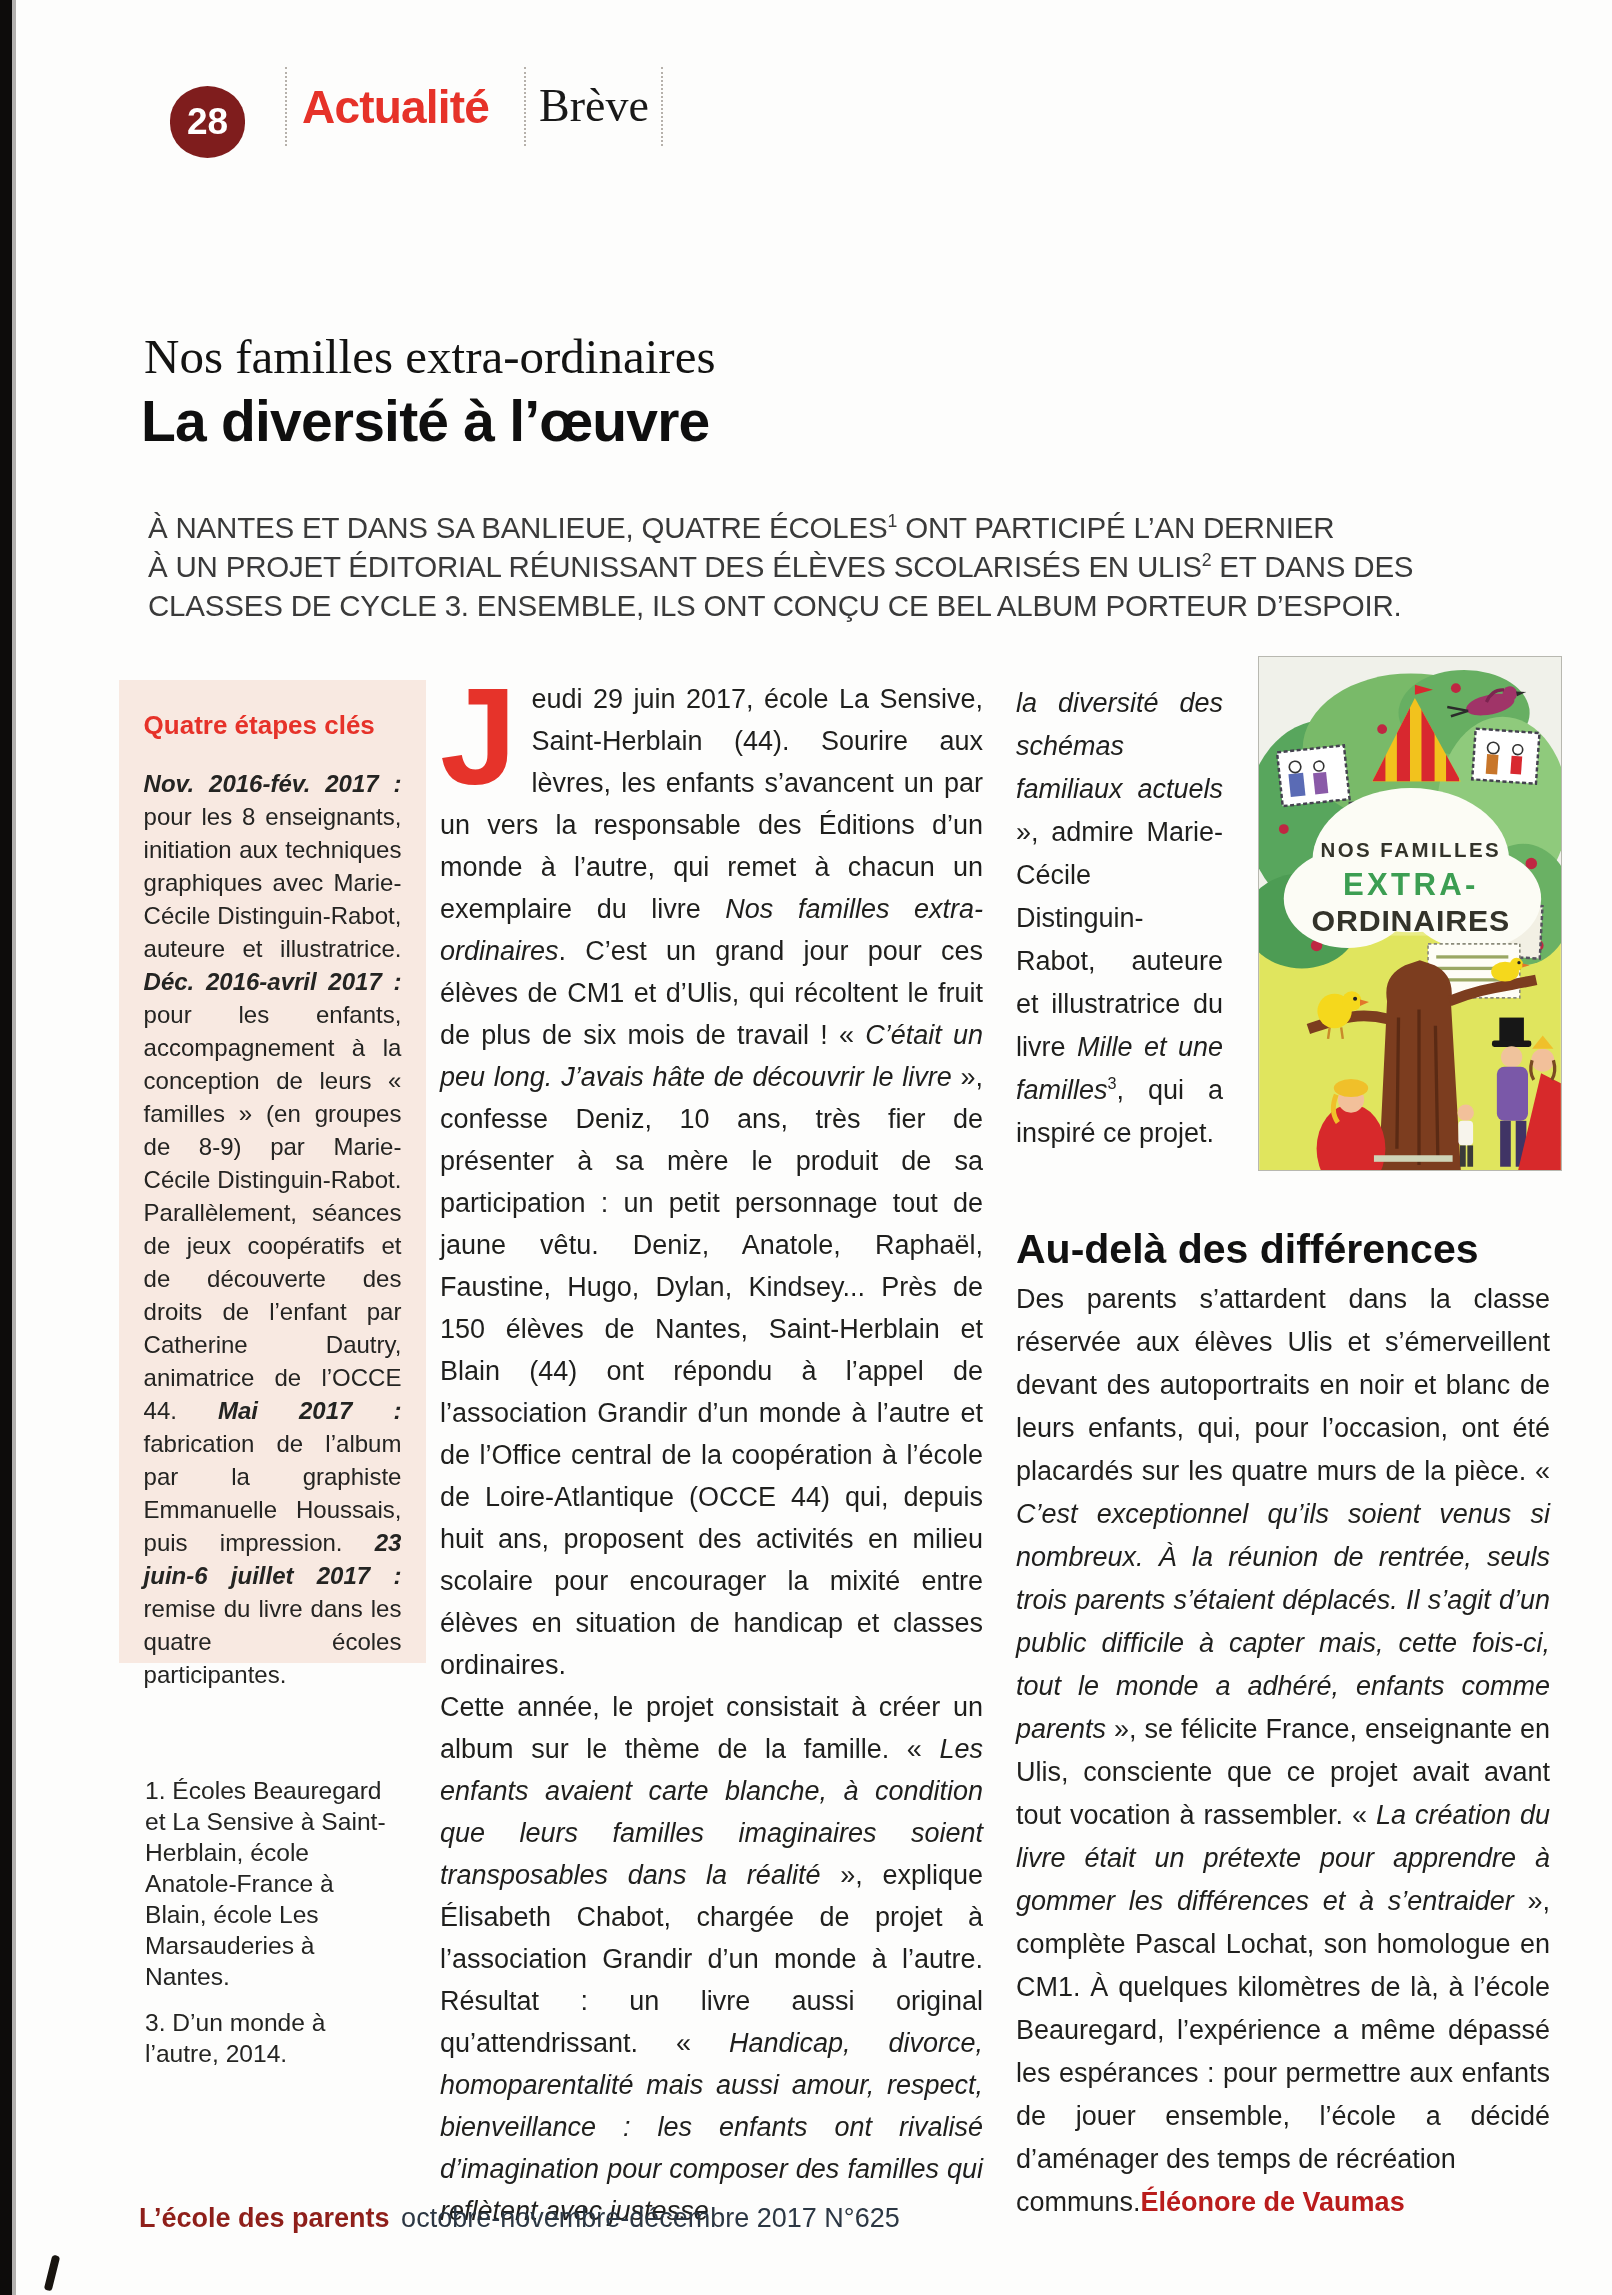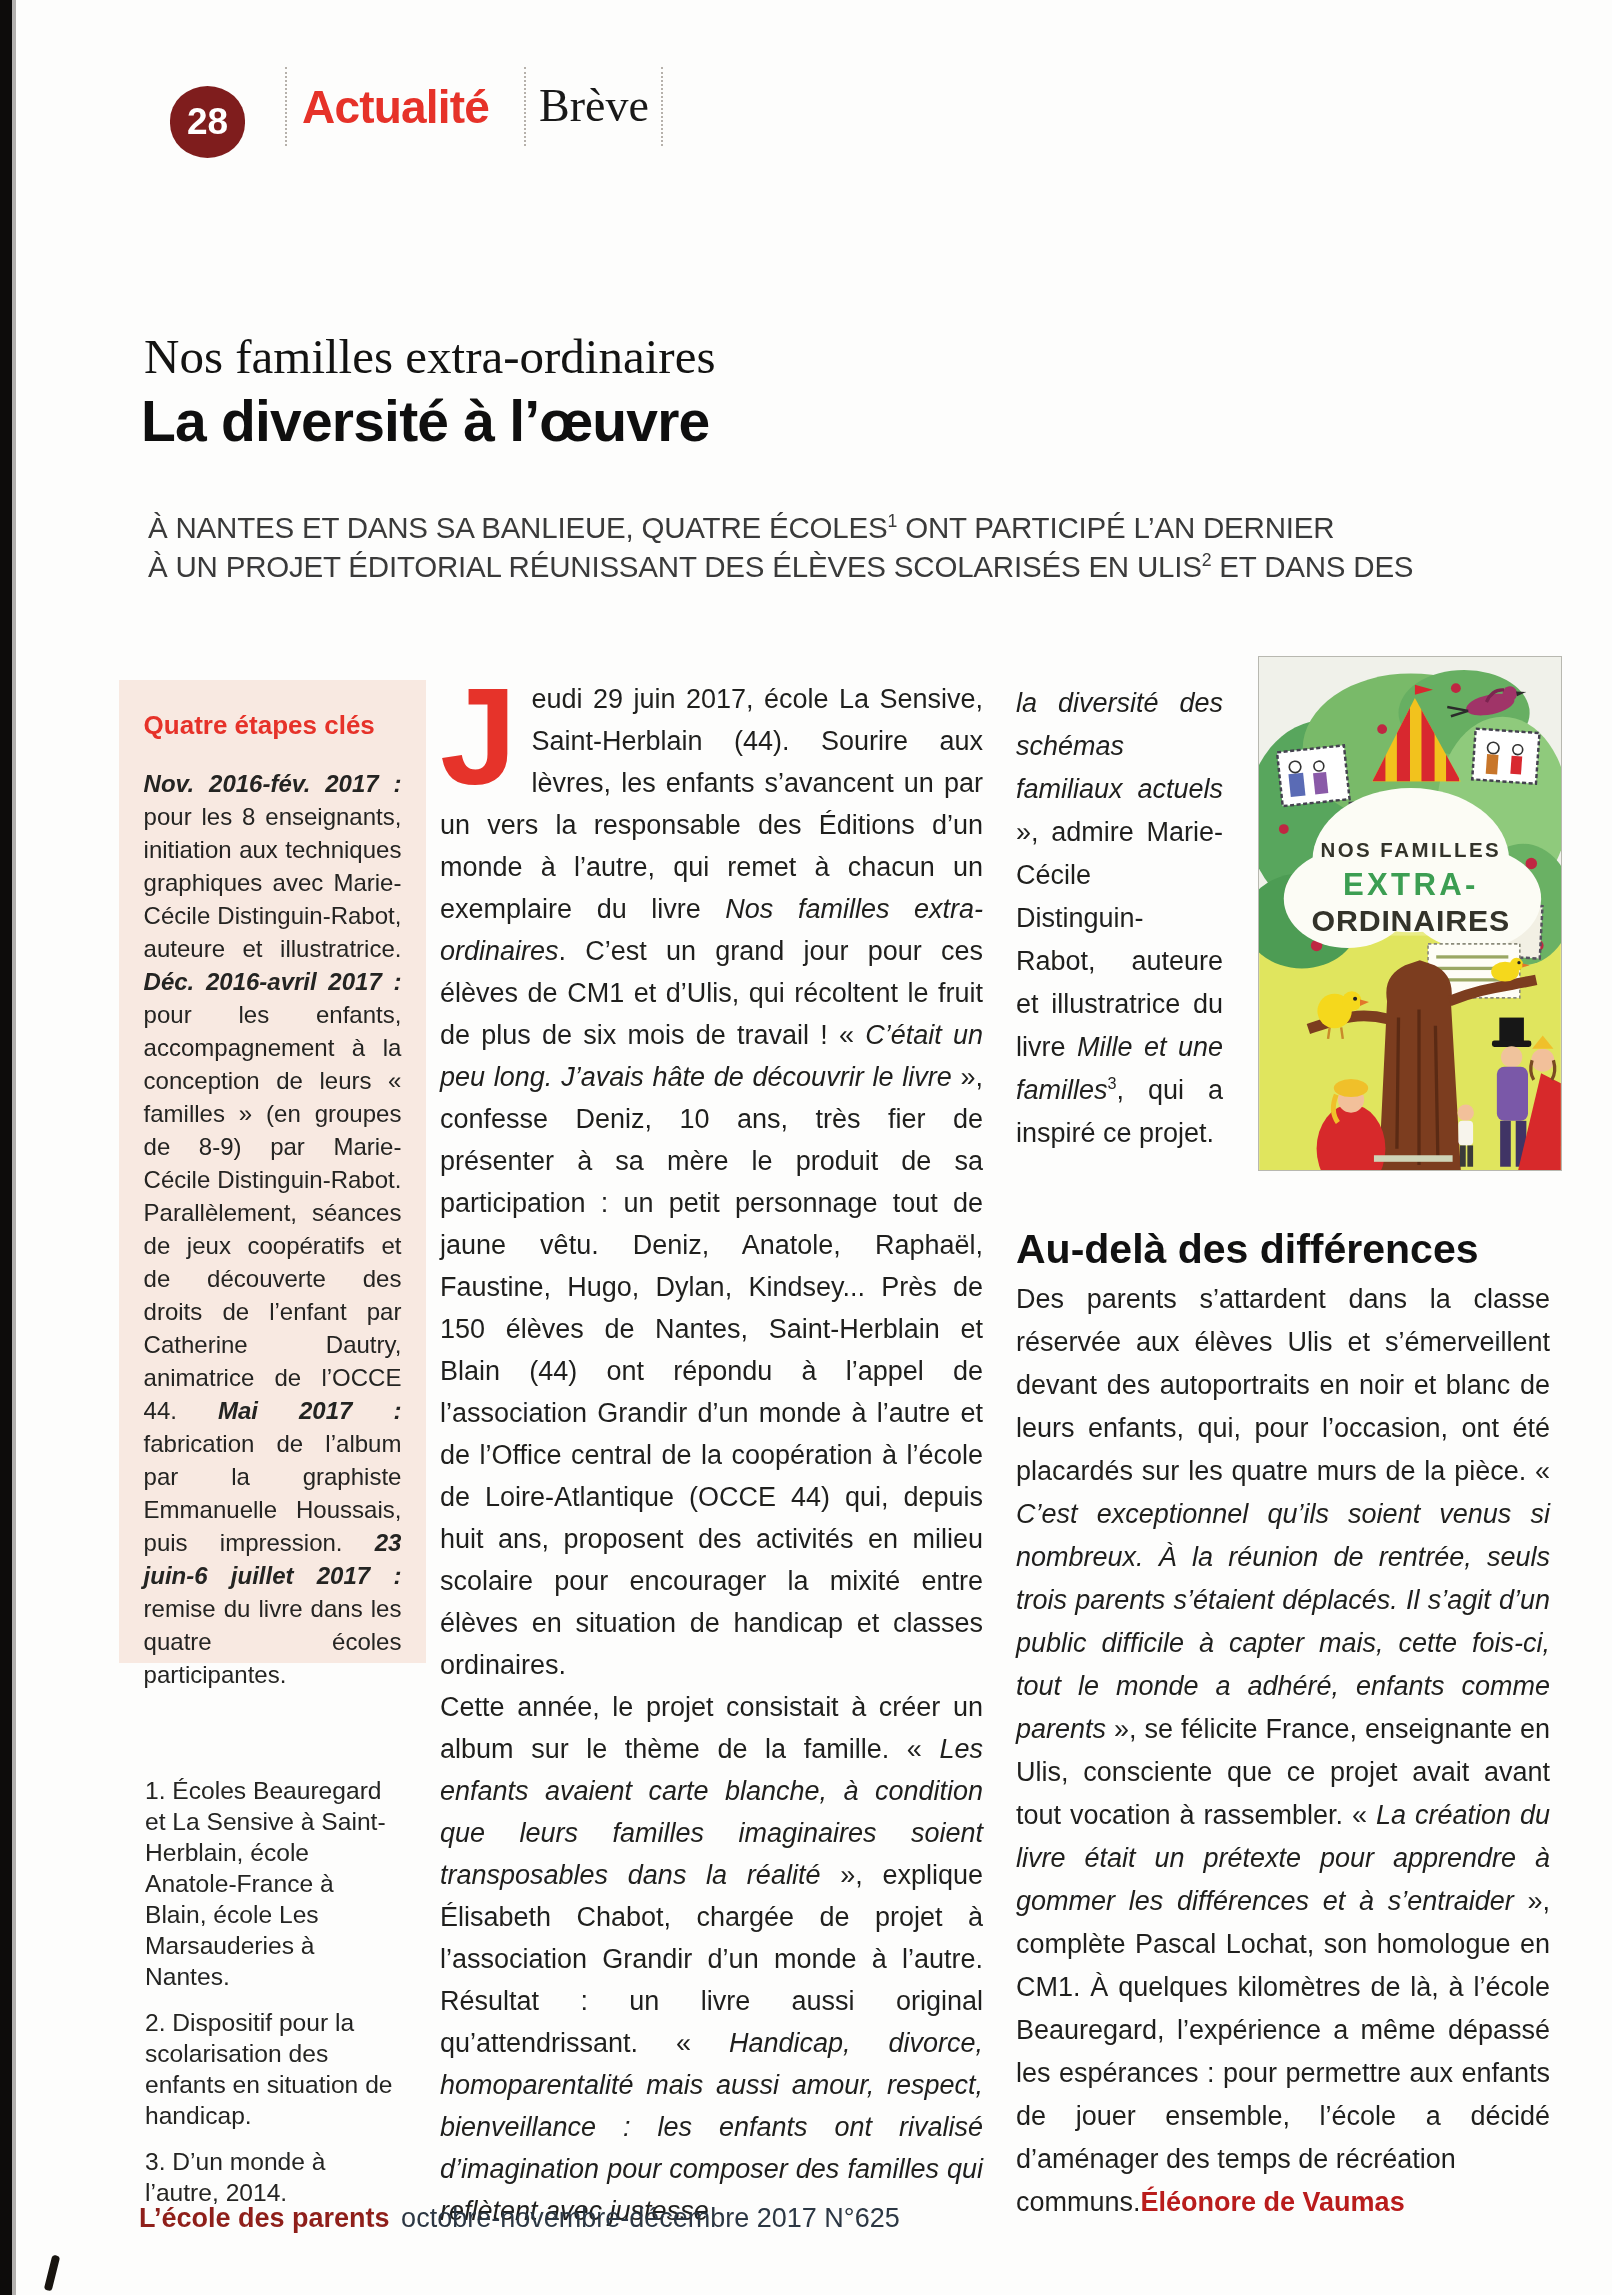--- a/index.html
+++ b/index.html
@@ -71,20 +71,21 @@
   <div class="vline" style="left:524px;"></div>
   <div class="rubric-label">Brève</div>
   <div class="vline" style="left:661px;"></div>
 
   <div class="kicker">Nos familles extra-ordinaires</div>
   <div class="main-title">La diversité à l’œuvre</div>
 
   <div class="standfirst">
     <div class="rich"><span>À NANTES ET DANS SA BANLIEUE, QUATRE ÉCOLES</span><sup>1</sup><span> ONT PARTICIPÉ L’AN DERNIER</span></div>
     <div class="rich"><span>À UN PROJET ÉDITORIAL RÉUNISSANT DES ÉLÈVES SCOLARISÉS EN ULIS</span><sup>2</sup><span> ET DANS DES</span></div>
+    <div class="rich"><span>CLASSES DE CYCLE 3. ENSEMBLE, ILS ONT CONÇU CE BEL ALBUM PORTEUR D’ESPOIR.</span></div>
   </div>
 
   <div class="sidebar">
     <p class="sidebar-title">Quatre étapes clés</p>
     <div class="sidebar-body rich"><i class="bi">Nov. 2016-fév. 2017 :</i><span> pour les 8 enseignants, initiation aux techniques graphiques avec Marie-Cécile Distinguin-Rabot, auteure et illustratrice. </span><i class="bi">Déc. 2016-avril 2017 :</i><span> pour les enfants, accompagnement à la conception de leurs « familles » (en groupes de 8-9) par Marie-Cécile Distinguin-Rabot. Parallèlement, séances de jeux coopératifs et de découverte des droits de l’enfant par Catherine Dautry, animatrice de l’OCCE 44. </span><i class="bi">Mai 2017 :</i><span> fabrication de l’album par la graphiste Emmanuelle Houssais, puis impression. </span><i class="bi">23 juin-6 juillet 2017 :</i><span> remise du livre dans les quatre écoles participantes.</span></div>
   </div>
 
   <div class="main-col">
     <p>
       <span class="dropcap">J</span><span class="rich"><span>eudi 29 juin 2017, école La Sensive, Saint-Herblain (44). Sourire aux lèvres, les enfants s’avancent un par un vers la responsable des Éditions d’un monde à l’autre, qui remet à chacun un exemplaire du livre </span><i>Nos familles extra-ordinaires</i><span>. C’est un grand jour pour ces élèves de CM1 et d’Ulis, qui récoltent le fruit de plus de six mois de travail ! « </span><i>C’était un peu long. J’avais hâte de découvrir le livre</i><span> », confesse Deniz, 10 ans, très fier de présenter à sa mère le produit de sa participation : un petit personnage tout de jaune vêtu. Deniz, Anatole, Raphaël, Faustine, Hugo, Dylan, Kindsey... Près de 150 élèves de Nantes, Saint-Herblain et Blain (44) ont répondu à l’appel de l’association Grandir d’un monde à l’autre et de l’Office central de la coopération à l’école de Loire-Atlantique (OCCE 44) qui, depuis huit ans, proposent des activités en milieu scolaire pour encourager la mixité entre élèves en situation de handicap et classes ordinaires.</span></span>
@@ -248,21 +249,20 @@
   <div class="col3b">
     <div class="rich"><span>Des parents s’attardent dans la classe réservée aux élèves Ulis et s’émerveillent devant des autoportraits en noir et blanc de leurs enfants, qui, pour l’occasion, ont été placardés sur les quatre murs de la pièce. « </span><i>C’est exceptionnel qu’ils soient venus si nombreux. À la réunion de rentrée, seuls trois parents s’étaient déplacés. Il s’agit d’un public difficile à capter mais, cette fois-ci, tout le monde a adhéré, enfants comme parents</i><span> », se félicite France, enseignante en Ulis, consciente que ce projet avait avant tout vocation à rassembler. « </span><i>La création du livre était un prétexte pour apprendre à gommer les différences et à s’entraider</i><span> », complète Pascal Lochat, son homologue en CM1. À quelques kilomètres de là, à l’école Beauregard, l’expérience a même dépassé les espérances : pour permettre aux enfants de jouer ensemble, l’école a décidé d’aménager des temps de récréation</span></div>
     <div class="lastline">
       <span>communs.</span>
       <span class="sig">Éléonore de Vaumas</span>
     </div>
   </div>
 
   <div class="footnotes">
     <p>1. Écoles Beauregard et La Sensive à Saint-Herblain, école Anatole-France à Blain, école Les Marsauderies à Nantes.</p>
-    <p>2. Dispositif pour la scolarisation des enfants en situation de handicap.</p>
     <p>3. D’un monde à l’autre, 2014.</p>
   </div>
 
   <div class="footer">
     <span class="mag">L’école des parents</span><span class="issue">octobre-novembre-décembre 2017  N°625</span>
   </div>
 </div>
 
 
 </body></html>

